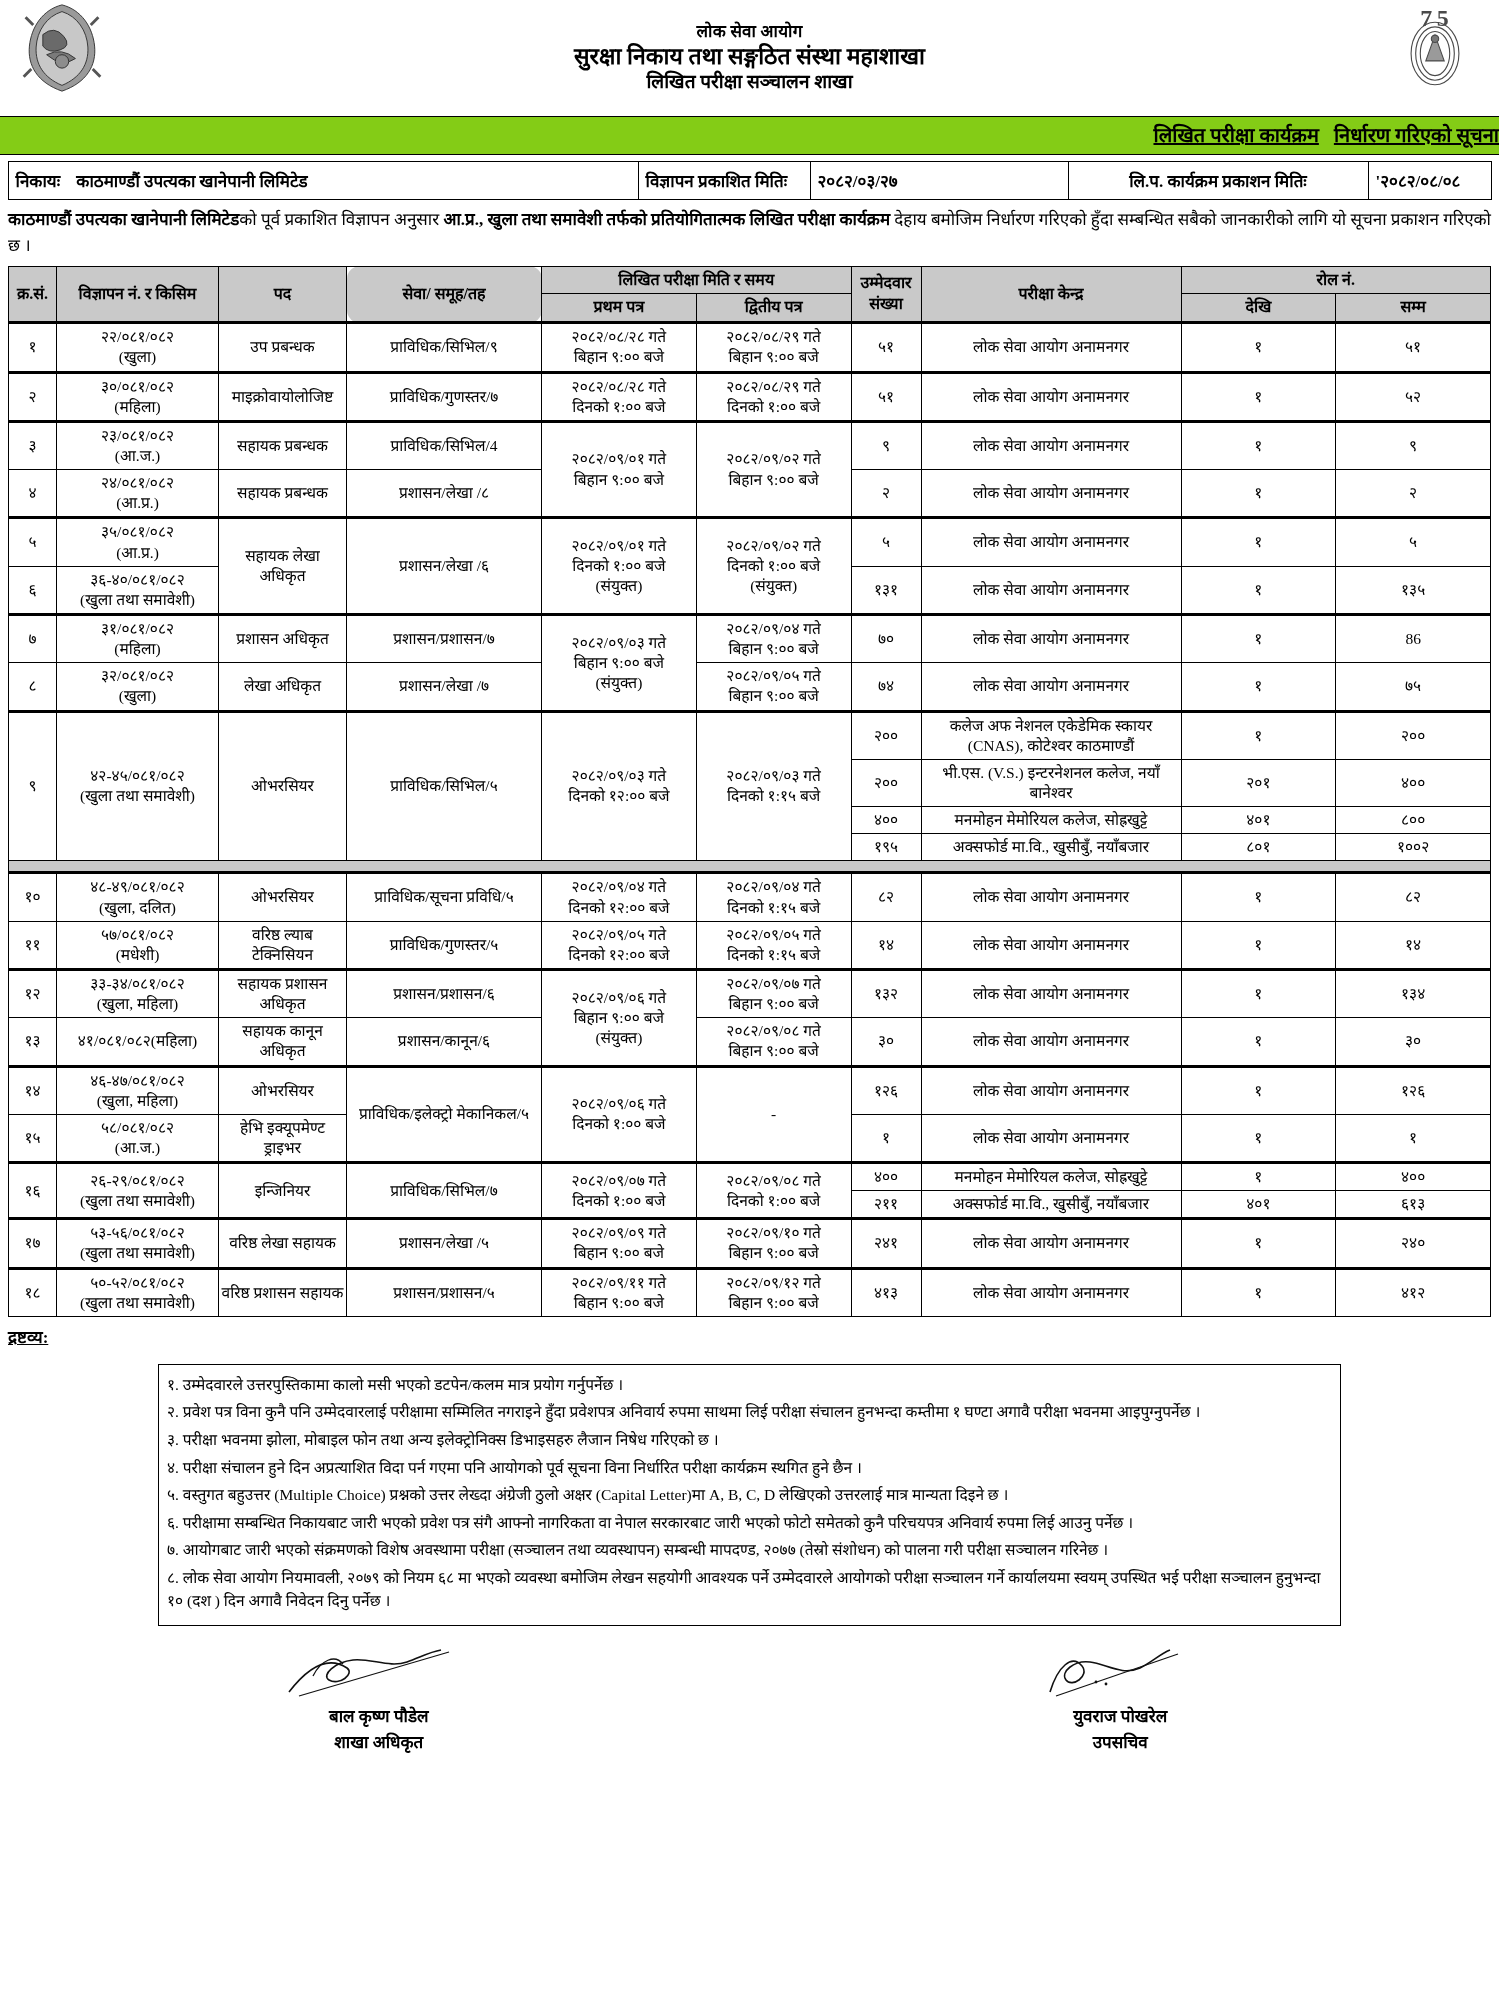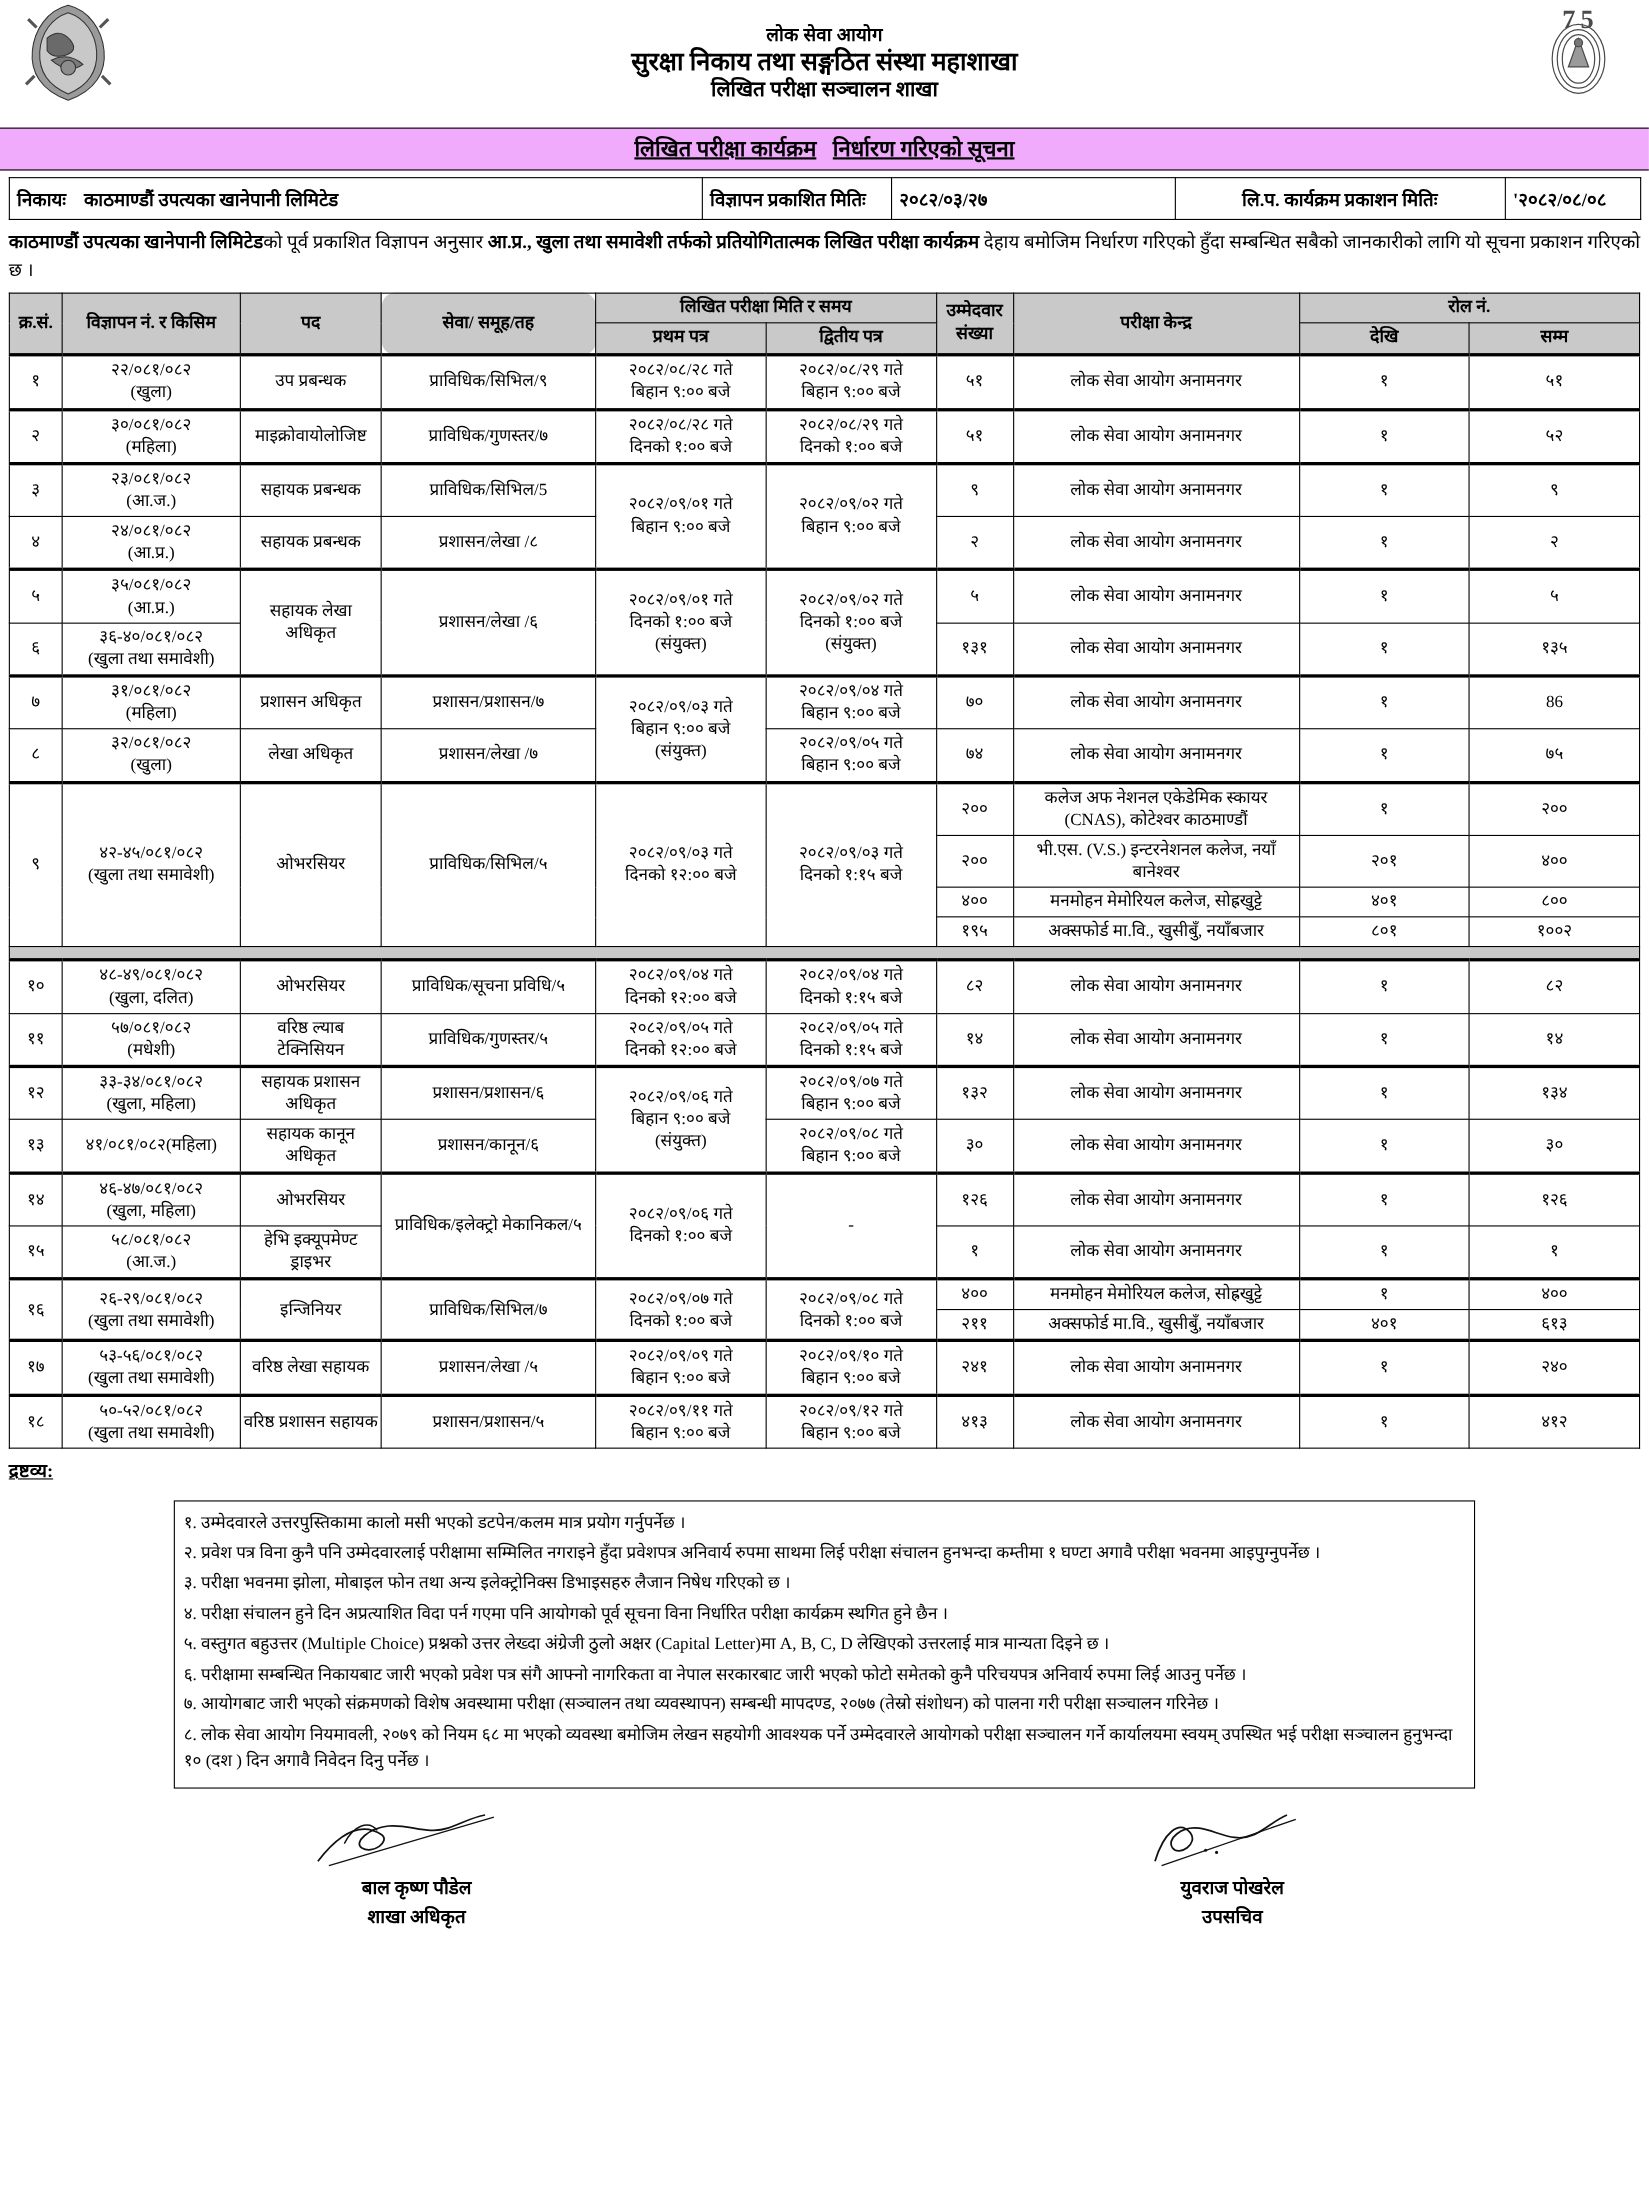--- a/index.html
+++ b/index.html
@@ -30,24 +30,24 @@
   .emblem-right {
     position: absolute; right: 18px; top: 2px;
     width: 92px; height: 92px;
   }
   .masthead-text { text-align: center; line-height: 1.18; }
   .org-line1 { font-size: 17px; font-weight: 700; letter-spacing: .2px; }
   .org-line2 { font-size: 23px; font-weight: 700; margin-top: 1px; }
   .org-line3 { font-size: 19px; font-weight: 700; margin-top: 1px; }
 
   .notice-bar {
-    background: #f0abfc;
+    background: #84cc16;
     border-top: 1px solid #000;
     border-bottom: 1px solid #000;
-    text-align: center;
+    text-align: right;
     padding: 4px 0 6px;
     font-size: 20px;
     font-weight: 700;
   }
   .notice-bar .t1 { text-decoration: underline; }
   .notice-bar .t2 { text-decoration: underline; font-weight: 700; }
 
   
   table.meta {
     width: 1483px;
@@ -268,21 +268,21 @@
           <td class="c-from">१</td>
           <td class="c-to">५२</td>
         </tr>
         <tr class="grp-top">
           <td class="c-sn">३</td>
           <td class="c-adv">
             <span class="sub">२३/०८१/०८२</span>
             <span class="sub">(आ.ज.)</span>
           </td>
           <td class="c-post">सहायक प्रबन्धक</td>
-          <td class="c-svc">प्राविधिक/सिभिल/5</td>
+          <td class="c-svc">प्राविधिक/सिभिल/4</td>
           <td class="c-p1" rowspan="2">
             <span class="sub">२०८२/०९/०१ गते</span>
             <span class="sub">बिहान ९:०० बजे</span>
           </td>
           <td class="c-p2" rowspan="2">
             <span class="sub">२०८२/०९/०२ गते</span>
             <span class="sub">बिहान ९:०० बजे</span>
           </td>
           <td class="c-num">९</td>
           <td class="c-cent">लोक सेवा आयोग अनामनगर</td>

